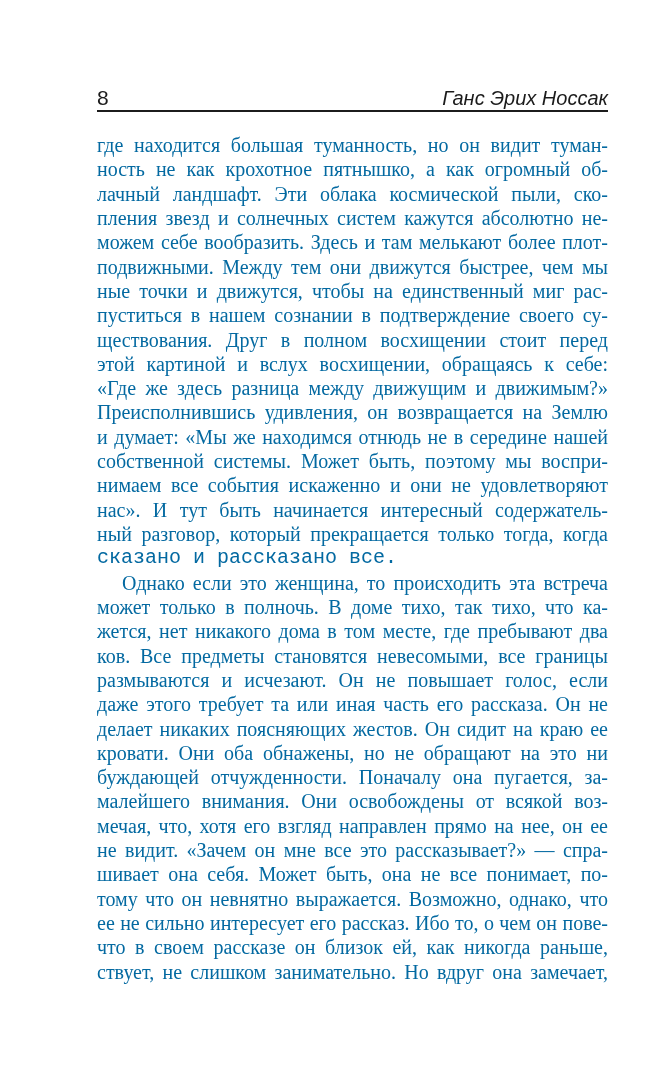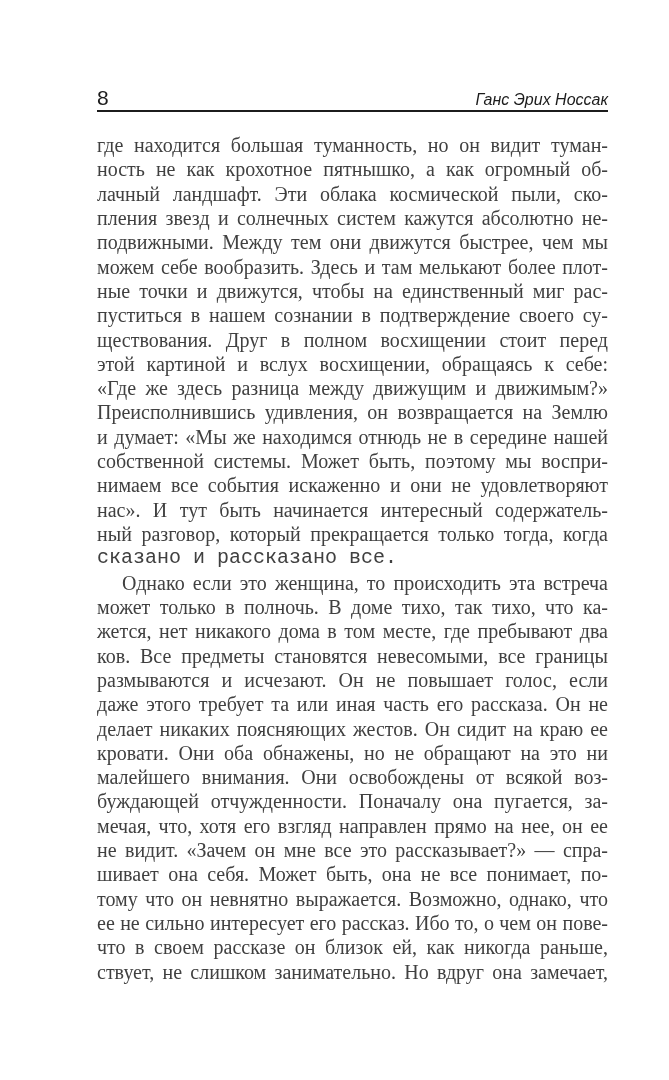--- a/index.html
+++ b/index.html
@@ -26,40 +26,40 @@
     justify-content: space-between;
     align-items: flex-end;
     font-family: "Liberation Sans", sans-serif;
     color: #1b1b1b;
   }
   .page-number {
     font-size: 21px;
     line-height: 1;
   }
   .author {
-    font-size: 16px;
+    font-size: 20px;
     font-style: italic;
     line-height: 1;
   }
   .header-rule {
     position: absolute;
     top: 110px;
     left: 97px;
     width: 511px;
     height: 1.5px;
     background: #1c1c1c;
   }
   .text-block {
     position: absolute;
     top: 133px;
     left: 97px;
     width: 511px;
     font-size: 20px;
     line-height: 24.32px;
-    color: #404040;
+    color: #0369a1;
   }
   .line {
     text-align: justify;
     text-align-last: justify;
     white-space: normal;
   }
   .line.para-end {
     text-align-last: left;
     font-family: Liberation Mono, monospace;
   }
@@ -77,44 +77,44 @@
     <span class="author">Ганс Эрих Носсак</span>
   </div>
 
   <div class="header-rule"></div>
 
   <div class="text-block">
       <div class="line">где находится большая туманность, но он видит туман-</div>
       <div class="line">ность не как крохотное пятнышко, а как огромный об-</div>
       <div class="line">лачный ландшафт. Эти облака космической пыли, ско-</div>
       <div class="line">пления звезд и солнечных систем кажутся абсолютно не-</div>
+      <div class="line">можем себе вообразить. Здесь и там мелькают более плот-</div>
       <div class="line">подвижными. Между тем они движутся быстрее, чем мы</div>
-      <div class="line">можем себе вообразить. Здесь и там мелькают более плот-</div>
       <div class="line">ные точки и движутся, чтобы на единственный миг рас-</div>
       <div class="line">пуститься в нашем сознании в подтверждение своего су-</div>
       <div class="line">ществования. Друг в полном восхищении стоит перед</div>
       <div class="line">этой картиной и вслух восхищении, обращаясь к себе:</div>
       <div class="line">«Где же здесь разница между движущим и движимым?»</div>
       <div class="line">Преисполнившись удивления, он возвращается на Землю</div>
       <div class="line">и думает: «Мы же находимся отнюдь не в середине нашей</div>
       <div class="line">собственной системы. Может быть, поэтому мы воспри-</div>
       <div class="line">нимаем все события искаженно и они не удовлетворяют</div>
       <div class="line">нас». И тут быть начинается интересный содержатель-</div>
       <div class="line">ный разговор, который прекращается только тогда, когда</div>
       <div class="line para-end">сказано и рассказано все.</div>
       <div class="line indent">Однако если это женщина, то происходить эта встреча</div>
       <div class="line">может только в полночь. В доме тихо, так тихо, что ка-</div>
       <div class="line">жется, нет никакого дома в том месте, где пребывают два</div>
       <div class="line">ков. Все предметы становятся невесомыми, все границы</div>
       <div class="line">размываются и исчезают. Он не повышает голос, если</div>
       <div class="line">даже этого требует та или иная часть его рассказа. Он не</div>
       <div class="line">делает никаких поясняющих жестов. Он сидит на краю ее</div>
       <div class="line">кровати. Они оба обнажены, но не обращают на это ни</div>
+      <div class="line">буждающей отчужденности. Поначалу она пугается, за-</div>
       <div class="line">малейшего внимания. Они освобождены от всякой воз-</div>
-      <div class="line">буждающей отчужденности. Поначалу она пугается, за-</div>
       <div class="line">мечая, что, хотя его взгляд направлен прямо на нее, он ее</div>
       <div class="line">не видит. «Зачем он мне все это рассказывает?» — спра-</div>
       <div class="line">шивает она себя. Может быть, она не все понимает, по-</div>
       <div class="line">тому что он невнятно выражается. Возможно, однако, что</div>
       <div class="line">ее не сильно интересует его рассказ. Ибо то, о чем он пове-</div>
       <div class="line">что в своем рассказе он близок ей, как никогда раньше,</div>
       <div class="line">ствует, не слишком занимательно. Но вдруг она замечает,</div>
     </div>
 
 </div>

